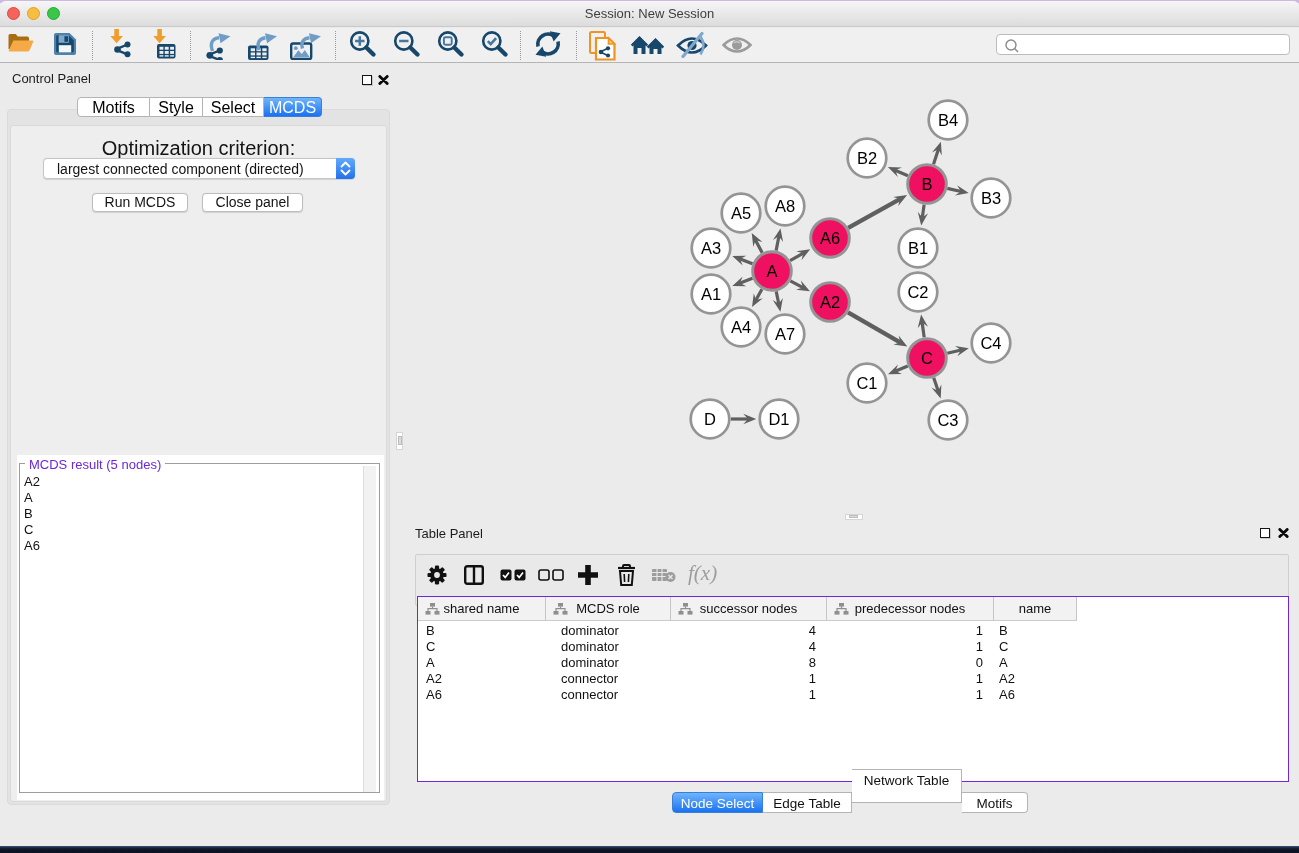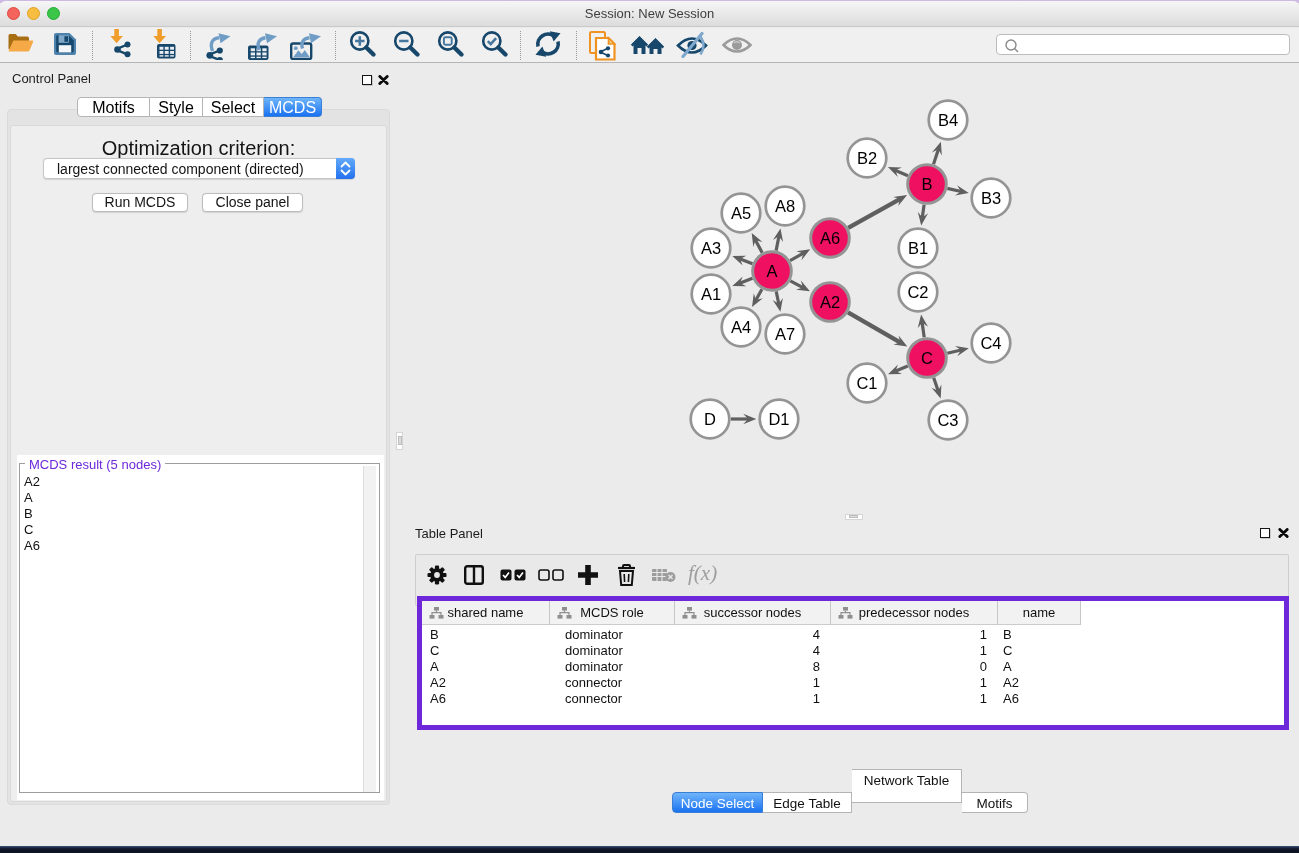--- a/index.html
+++ b/index.html
@@ -40,21 +40,21 @@
 #gwin{left:403px;top:64px;width:895px;height:449px;background:#fff;border:1px solid #8f8f8f}
 #gtitle{left:0;top:0;width:893px;height:23px;background:linear-gradient(#f4f4f4,#d3d3d3);border-bottom:1px solid #a9a9a9}
 #gtitle .tl{top:5px}
 #gtitle .t1{left:13px;background:#f4635c;border:0.5px solid #de4942}
 #gtitle .t2{left:33px;background:#f7bd40;border:0.5px solid #dfa023}
 #gtitle .t3{left:53px;background:#3bc64a;border:0.5px solid #23ab31}
 #gtitletxt{left:0;top:4px;width:893px;text-align:center;font-size:13px;color:#262626}
 
 #tphead{left:415px;top:525px}
 #tptoolbar{left:415px;top:553px;width:874px;height:52px;background:#e9e9e9;border:1px solid #cecece;border-radius:2px}
-#ttable{left:417px;top:595px;width:872px;height:134px;background:#fff;border:5px solid #6d28d9}
+#ttable{left:417px;top:595px;width:872px;height:186px;background:#fff;border:1px solid #6d28d9}
 #thead{left:0;top:0;width:659px;height:24px;background:#f2f2f2;border-bottom:1px solid #cccccc;font-size:13px;color:#111}
 .hcell{position:absolute;top:0;height:24px;line-height:24px;text-align:center;border-right:1px solid #c6c6c6}
 .trow{position:absolute;font-size:13px;color:#111;height:16px;line-height:16px}
 .tcell{position:absolute}
 .num{text-align:right}
 
 #statusbar{left:0;top:820px;width:1299px;height:25px;background:#ebebeb;border-top:1px solid #c6c6c6}
 #listbtn{left:10px;top:2px;width:28px;height:21px;background:#fdfdfd;border:1px solid #ababab;border-radius:4px}
 #membox{left:1213px;top:2px;width:76px;height:23px;background:#f7f7f7;border:1px solid #9e9e9e;font-size:12px;color:#111}
 </style></head>

